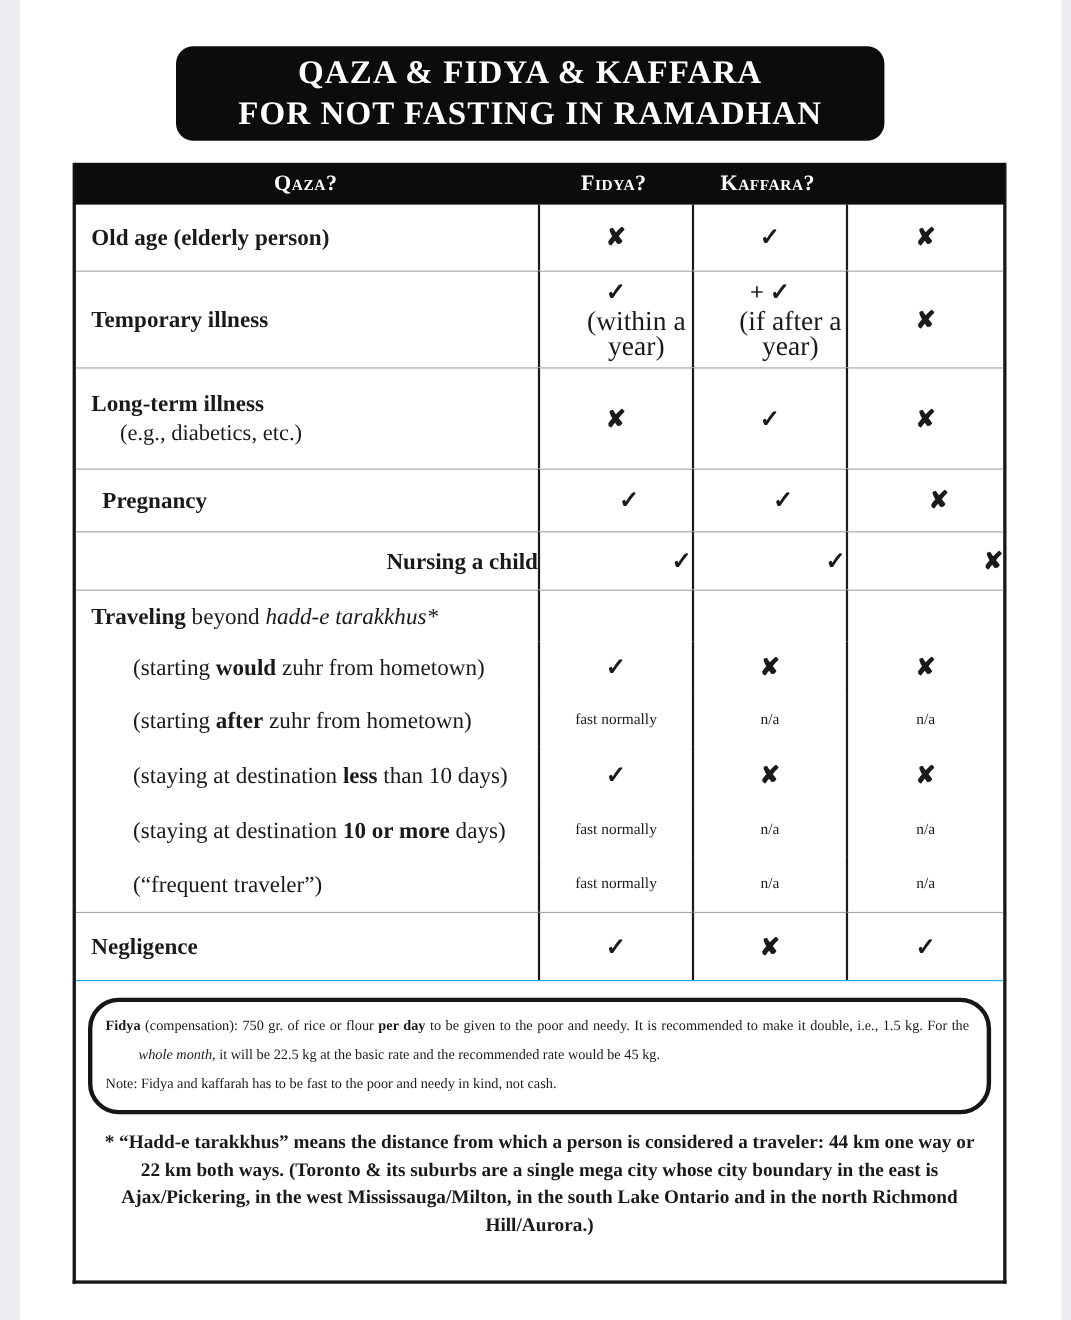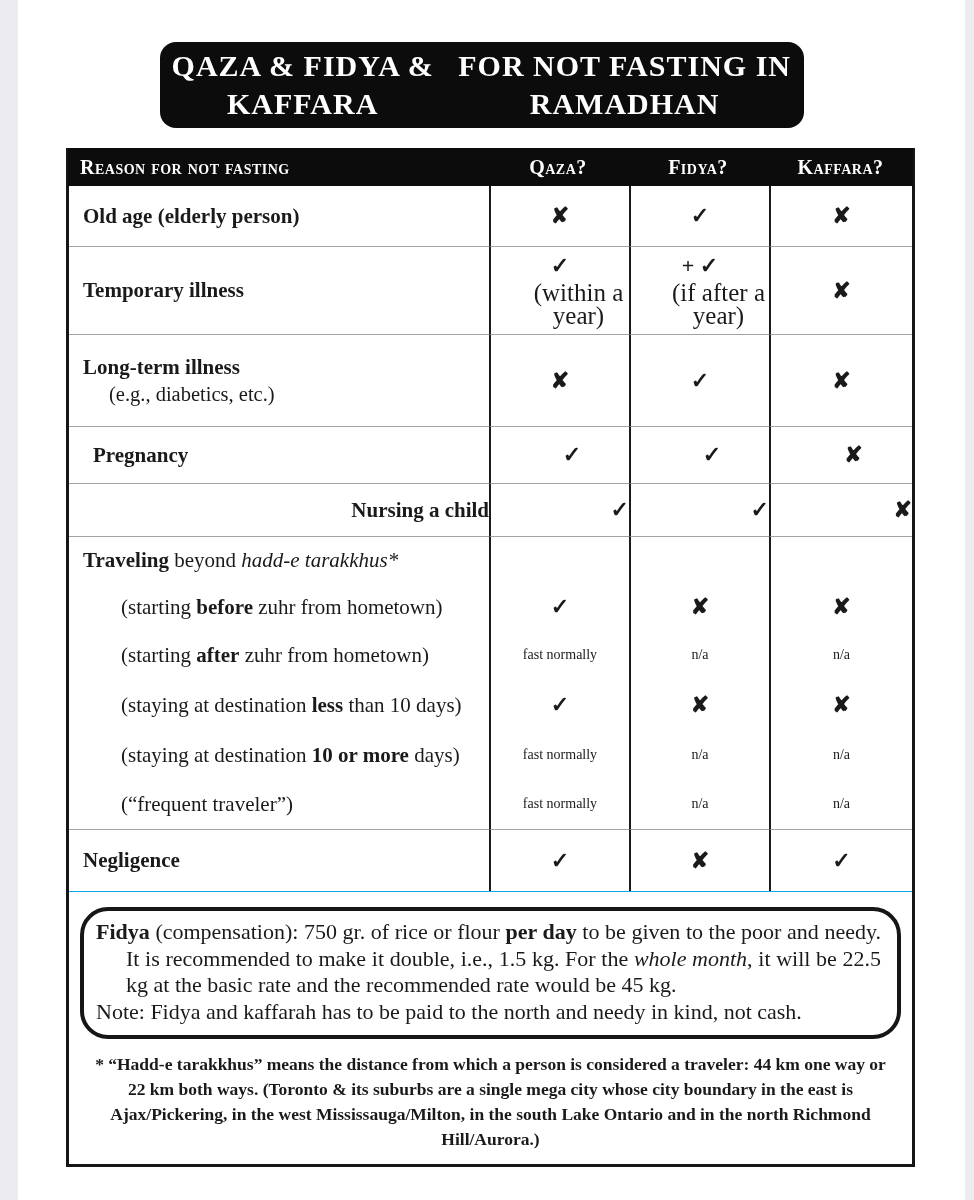--- a/index.html
+++ b/index.html
@@ -10,21 +10,21 @@
     width:974px; height:1200px; position:relative; overflow:hidden;
   }
   .edge { position:absolute; top:0; height:1200px; background:#ebebf0; }
   .edge-left { left:0; width:18px; }
   .edge-right { right:0; width:9px; }
 
   
   .titlebox {
     position:absolute; left:160px; top:42px; width:644px; height:86px;
     background:#0c0c0c; border-radius:16px; color:#fff;
-    display:flex; flex-direction:row; justify-content:center; align-items:center;
+    display:flex; flex-direction:column; justify-content:center; align-items:center;
     text-align:center;
   }
   .titlebox .tl { font-size:30px; font-weight:bold; letter-spacing:1px; line-height:38px; }
 
   
   .outer {
     position:absolute; left:66px; top:148px; width:849px; height:1019px;
     border:3px solid #161616; border-top:none; background:#fff;
   }
 
@@ -66,21 +66,21 @@
   .mk { font-size:22px; font-weight:bold; line-height:24px; }
   .txtrow .mk { font-size:14px; font-weight:normal; }
   .mknote { font-size:25px; line-height:23px; margin-top:3px;margin-left:37px; }
   .mknote:empty, .rsub:empty { display:none; }
 
   
   .notebox {
     margin:15px 11px 0 11px;
     border:4px solid #161616; border-radius:28px;
     padding:8px 16px 10px 12px;
-    font-size:22px; line-height:26.5px; text-align:justify;
+    font-size:13px; line-height:26.5px; text-align:justify;
   }
   .np { padding-left:30px; text-indent:-30px; }
 
   .footnote {
     margin:13px auto 0; max-width:800px;
     text-align:center; font-weight:bold; font-size:17.5px; line-height:25px;
   }
 </style>
 </head>
 <body>
@@ -89,21 +89,20 @@
 <div class="edge edge-right"></div>
 
 <div class="titlebox">
   <div class="tl">QAZA &amp; FIDYA &amp; KAFFARA</div>
   <div class="tl">FOR NOT FASTING IN RAMADHAN</div>
 </div>
 
 <div class="outer">
 
   <div class="thead">
-    <div class="hc reason">Reason for not fasting</div>
     <div class="hc c">Qaza?</div>
     <div class="hc c">Fidya?</div>
     <div class="hc c">Kaffara?</div>
   </div>
 
   <div class="tbody">
 
     <div class="trow h60">
       <div class="cell reason">
           <div class="rline"><b>Old age (elderly person)</b></div>
@@ -186,21 +185,21 @@
       <div class="cell reason">
           <div class="rline"><b>Traveling</b> beyond <i>hadd-e tarakkhus*</i></div>
         </div>
       <div class="cell mark"></div>
       <div class="cell mark"></div>
       <div class="cell mark"></div>
     </div>
 
     <div class="trow h48">
       <div class="cell reason">
-          <div class="rline indent1">(starting <b>before</b> zuhr from hometown)</div>
+          <div class="rline indent1">(starting <b>would</b> zuhr from hometown)</div>
         </div>
       <div class="cell mark">
           <span class="mk">✓</span>
         </div>
       <div class="cell mark">
           <span class="mk">✘</span>
         </div>
       <div class="cell mark">
           <span class="mk">✘</span>
         </div>
@@ -278,18 +277,18 @@
         </div>
       <div class="cell mark">
           <span class="mk">✓</span>
         </div>
     </div>
 
   </div>
 
   <div class="notebox">
     <p class="np"><b>Fidya</b> (compensation): 750 gr. of rice or flour <b>per day</b> to be given to the poor and needy. It is recommended to make it double, i.e., 1.5 kg. For the <i>whole month</i>, it will be 22.5 kg at the basic rate and the recommended rate would be 45 kg.</p>
-    <p class="nn">Note: Fidya and kaffarah has to be paid to the north and needy in kind, not cash.</p>
+    <p class="nn">Note: Fidya and kaffarah has to be fast to the poor and needy in kind, not cash.</p>
   </div>
 
   <div class="footnote">* “Hadd-e tarakkhus” means the distance from which a person is considered a traveler: 44 km one way or 22 km both ways. (Toronto &amp; its suburbs are a single mega city whose city boundary in the east is Ajax/Pickering, in the west Mississauga/Milton, in the south Lake Ontario and in the north Richmond Hill/Aurora.)</div>
 
 </div>
 
 </body></html>

